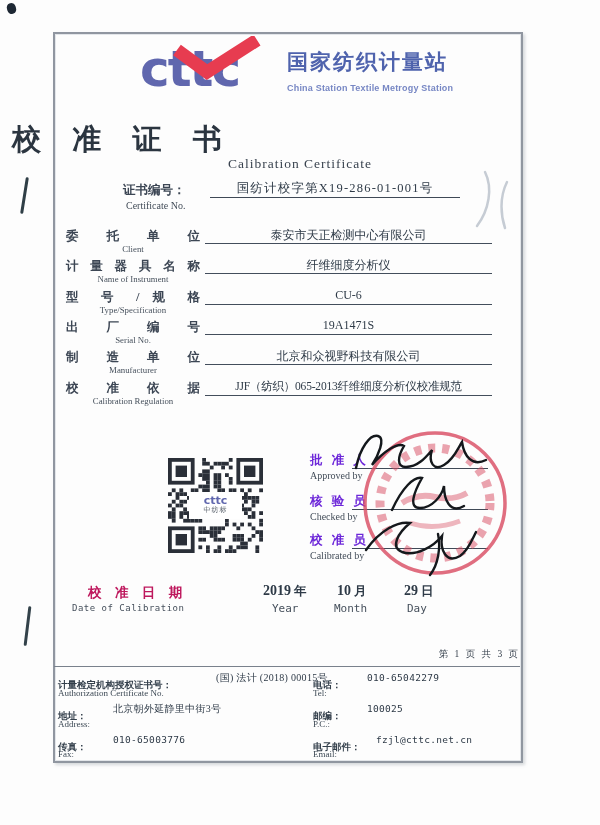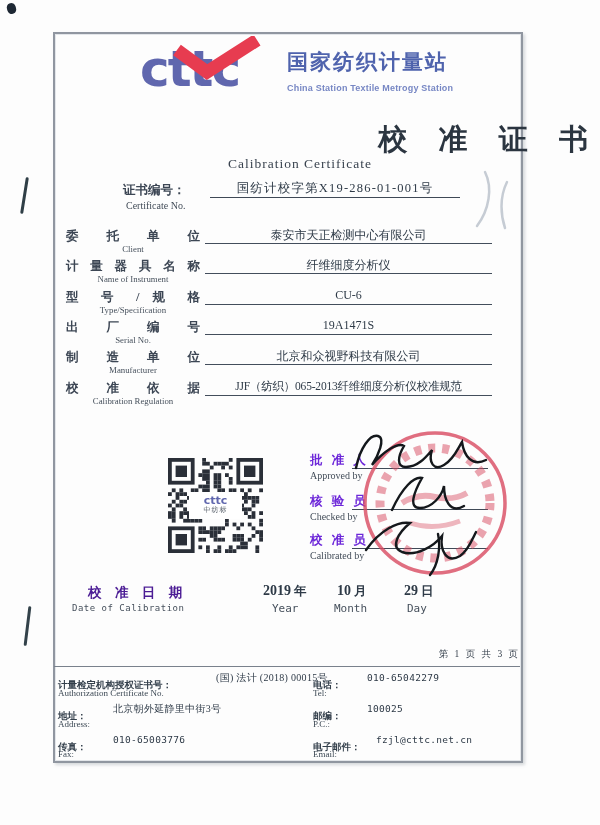--- a/index.html
+++ b/index.html
@@ -16,21 +16,21 @@
 
   
   .logo-cttc{position:absolute;left:140px;top:44px;font-family:"DejaVu Sans",sans-serif;
              font-size:50px;font-weight:bold;letter-spacing:-2px;color:#6067ae;line-height:1;}
   .logo-check{position:absolute;left:167px;top:36px;}
   .logo-zh{position:absolute;left:287px;top:50px;font-size:21px;font-weight:600;letter-spacing:2px;color:#4f63ad;line-height:1.2;}
   .logo-en{position:absolute;left:287px;top:83px;font-family:"Liberation Sans",sans-serif;
            font-size:9px;font-weight:bold;color:#7787c4;letter-spacing:0.2px;}
 
   
-  .title-zh{position:absolute;left:0;top:120px;width:600px;text-align:right;
+  .title-zh{position:absolute;left:0;top:120px;width:600px;text-align:left;
             font-size:29px;font-weight:600;letter-spacing:12px;color:#2b3540;text-indent:12px;}
   .title-en{position:absolute;left:0;top:156px;width:600px;text-align:center;
             font-size:13.5px;color:#39434f;letter-spacing:1px;}
 
   
   .certno-zh{position:absolute;left:123px;top:182px;font-size:12.5px;font-weight:600;color:#3c4654;}
   .certno-en{position:absolute;left:126px;top:200px;font-size:10px;color:#424c58;}
   .certno-val{position:absolute;left:210px;top:180px;width:250px;height:17px;text-align:center;
               font-size:12.5px;letter-spacing:1.2px;color:#2e3a47;border-bottom:1.6px solid #3f4956;}
 
@@ -48,21 +48,21 @@
   .qr-label{position:absolute;left:189px;top:492px;width:53px;height:27px;background:#fff;text-align:center;line-height:1;}
   .qr-label .t1{display:block;font-family:"DejaVu Sans",sans-serif;font-size:11px;font-weight:bold;color:#6067ae;margin-top:3px;}
   .qr-label .t2{display:block;font-size:7px;color:#5a626c;letter-spacing:1px;margin-top:1px;}
 
   
   .sig-zh{position:absolute;left:310px;font-size:12.5px;font-weight:600;letter-spacing:3px;color:#6d28d9;}
   .sig-en{position:absolute;left:310px;font-size:10px;color:#424c58;}
   .sig-line{position:absolute;left:352px;width:136px;height:16px;border-bottom:1.5px solid #3f4956;}
 
   
-  .date-zh{position:absolute;left:88px;top:584px;font-size:13.5px;font-weight:600;letter-spacing:5px;color:#4c1d95;}
+  .date-zh{position:absolute;left:88px;top:584px;font-size:13.5px;font-weight:600;letter-spacing:5px;color:#be185d;}
   .date-en{position:absolute;left:72px;top:603px;font-family:"DejaVu Sans Mono",monospace;font-size:9px;color:#46505c;letter-spacing:0.5px;}
   .dnum{position:absolute;top:583px;font-size:14px;font-weight:bold;color:#2e3a47;}
   .dunit{font-size:12.5px;font-weight:600;margin-left:3px;}
   .dsub{position:absolute;top:602px;font-family:"DejaVu Sans Mono",monospace;font-size:11px;color:#46505c;}
 
   .pageno{position:absolute;left:420px;top:648px;width:100px;text-align:right;font-size:9.5px;
           letter-spacing:2px;color:#39434f;}
   .divider{position:absolute;left:54px;top:666px;width:466px;border-top:1.6px solid #79818c;}
 
   

